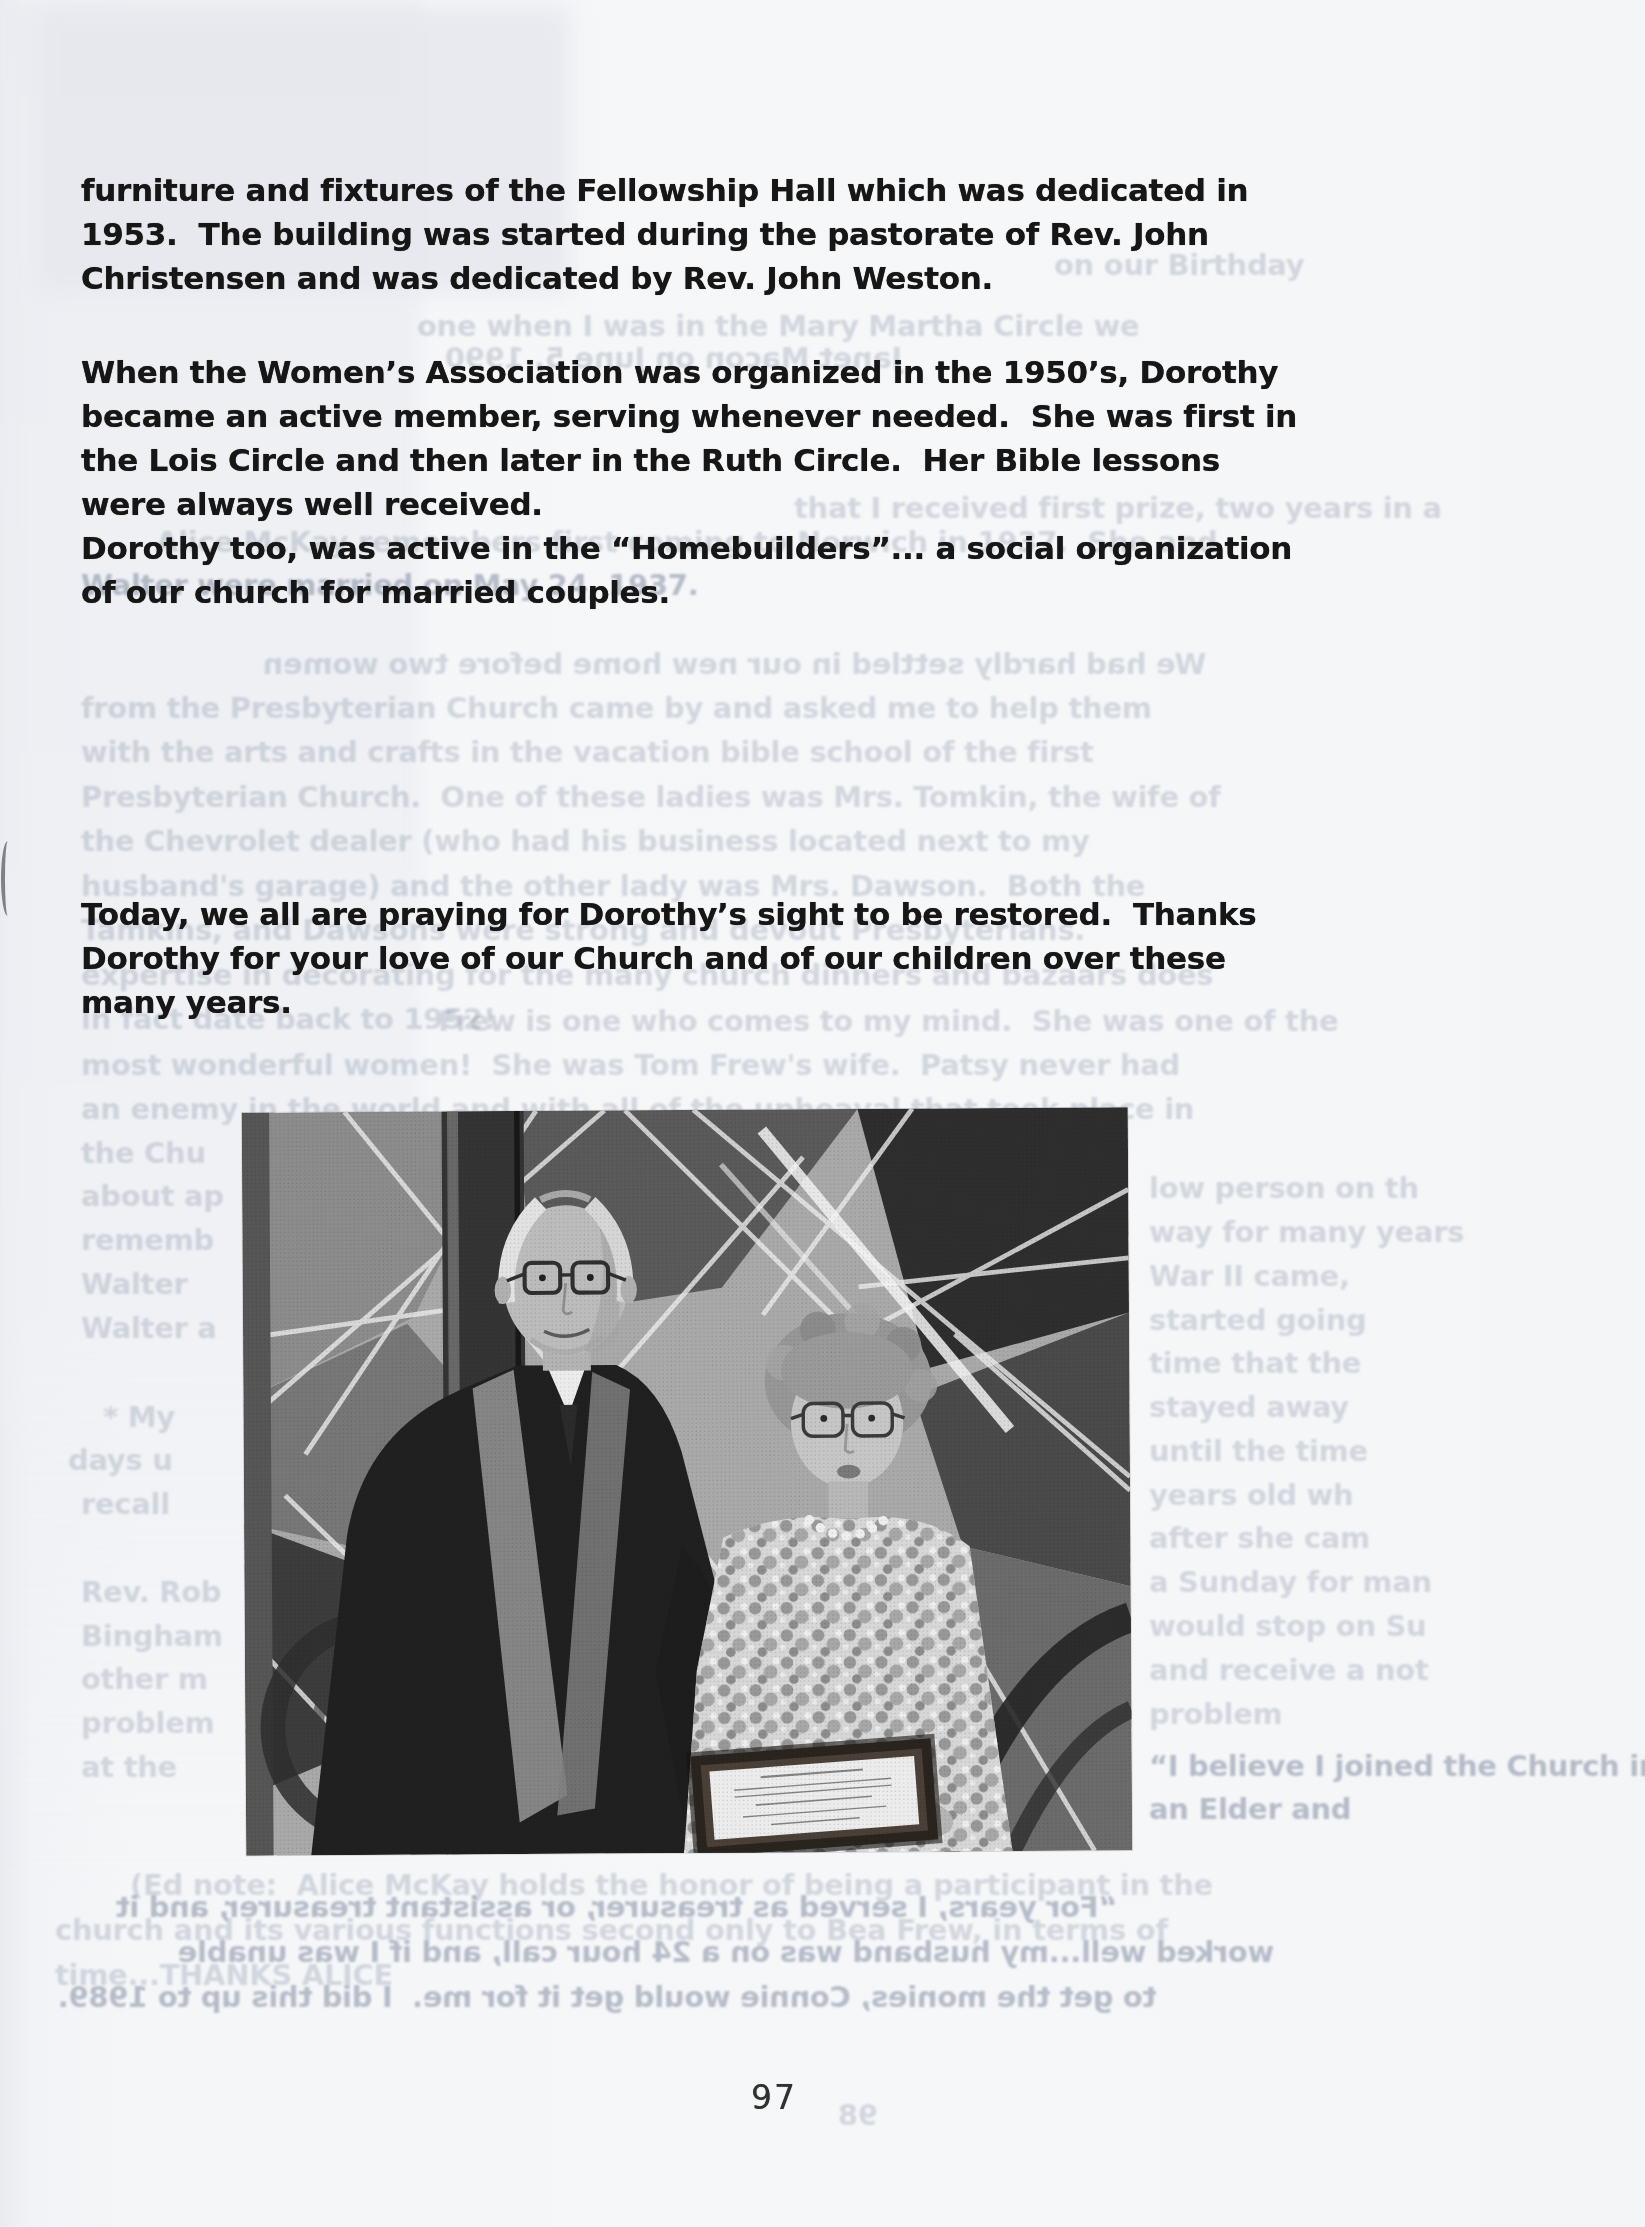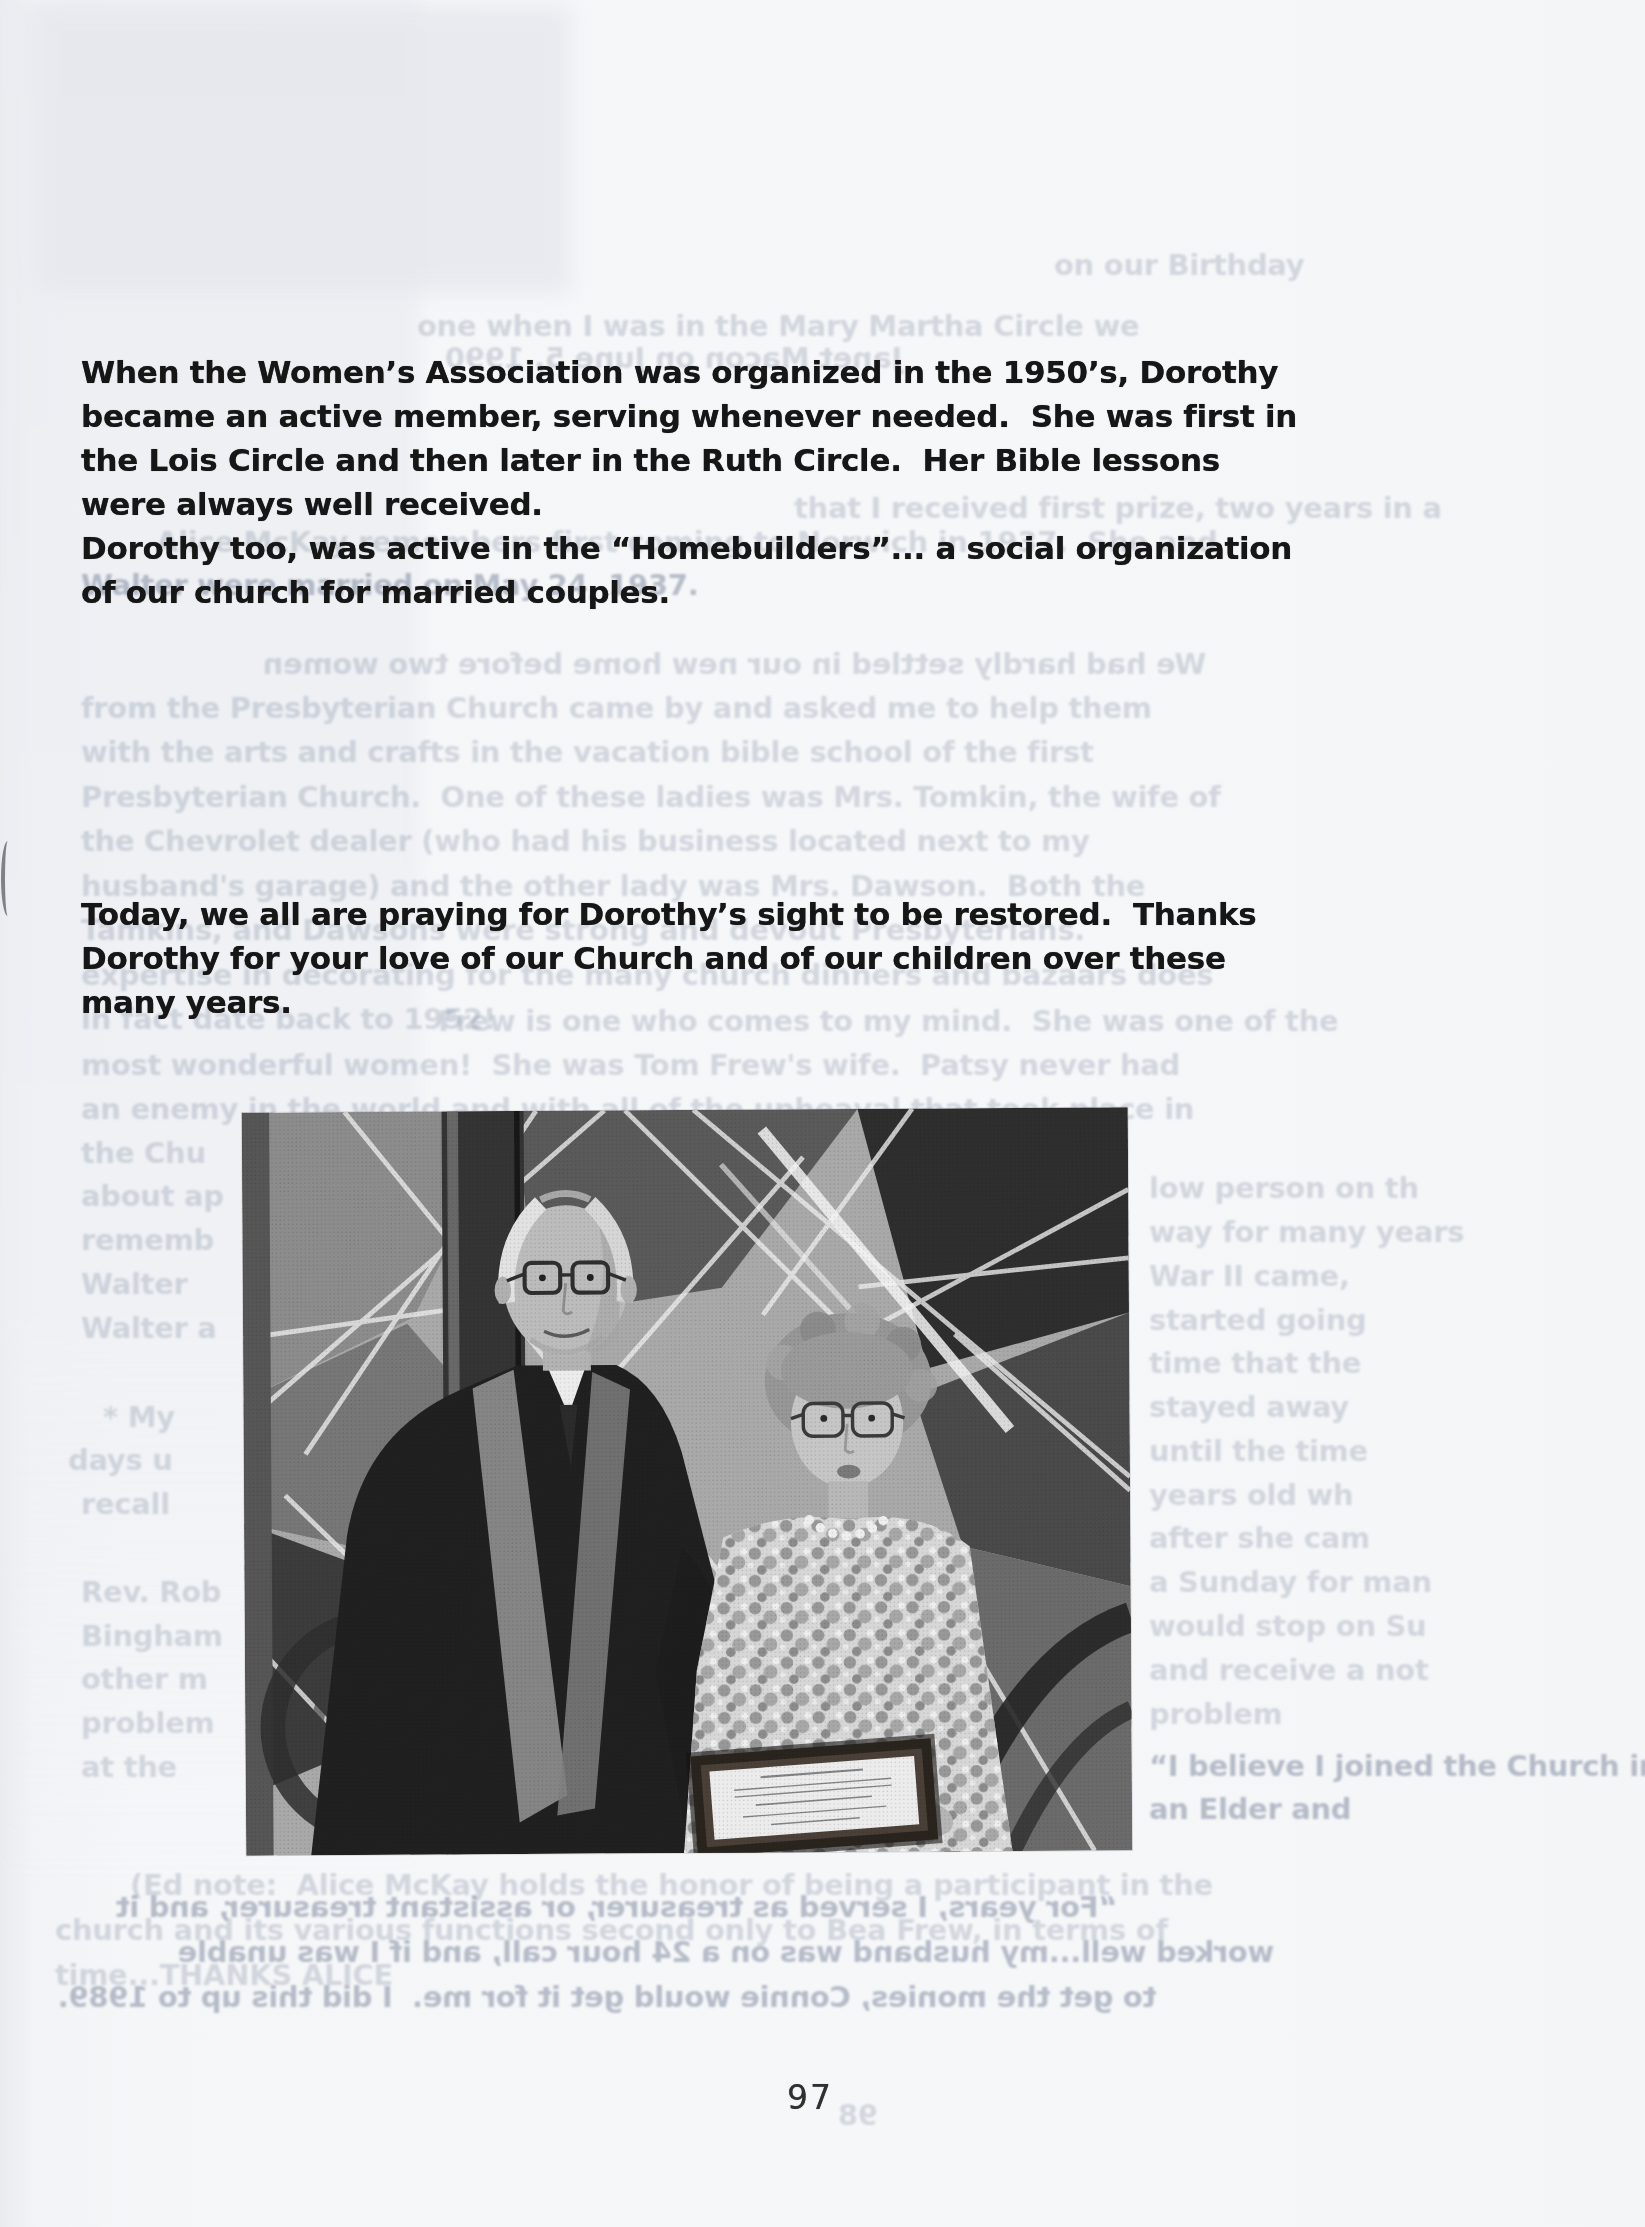--- a/index.html
+++ b/index.html
@@ -21,21 +21,21 @@
 
   
   .para{
     position:absolute;left:81px;color:#161616;font-weight:bold;
     font-size:31px;line-height:44px;letter-spacing:-0.3px;white-space:pre;
     text-shadow:0 0 0.7px rgba(10,10,10,.75);z-index:3;
   }
   .p1{top:168px}.p2{top:350px}.p3{top:668px}.p4{top:892px}
 
   .pageno{position:absolute;left:751px;top:2078px;font-size:33px;color:#30302f;
-    letter-spacing:2.1px;z-index:3;text-shadow:0 0 0.7px rgba(30,30,30,.6);margin-left:36px;}
+    letter-spacing:2.1px;z-index:3;text-shadow:0 0 0.7px rgba(30,30,30,.6);}
 
   
   #ghost-layer{position:absolute;inset:0;z-index:1;}
   .ghost{
     position:absolute;font-weight:bold;font-size:29px;line-height:34px;white-space:pre;
     color:rgba(116,128,152,.27);letter-spacing:-0.3px;filter:blur(1px);
   }
   .ghost.dark{color:rgba(105,117,142,.45);}
   .ghost.m{transform:scaleX(-1);}
 
@@ -105,20 +105,23 @@
       <div class="ghost dark" style="left: 1149px; top: 1792px;">an Elder and</div>
       <div class="ghost" style="left: 130px; top: 1868px;">(Ed note:  Alice McKay holds the honor of being a participant in the</div>
       <div class="ghost m dark" style="left: 116px; top: 1890px;">“For years, I served as treasurer, or assistant treasurer, and it</div>
       <div class="ghost" style="left: 55px; top: 1913px;">church and its various functions second only to Bea Frew, in terms of</div>
       <div class="ghost m dark" style="left: 178px; top: 1935px;">worked well...my husband was on a 24 hour call, and if I was unable</div>
       <div class="ghost" style="left: 55px; top: 1958px;">time...THANKS ALICE</div>
       <div class="ghost m dark" style="left: 58px; top: 1980px;">to get the monies, Connie would get it for me.  I did this up to 1989.</div>
       <div class="ghost m" style="left: 838px; top: 2098px;">98</div>
     </div>
 
+  <div class="para p1">furniture and fixtures of the Fellowship Hall which was dedicated in
+1953.  The building was started during the pastorate of Rev. John
+Christensen and was dedicated by Rev. John Weston.</div>
   <div class="para p2">When the Women’s Association was organized in the 1950’s, Dorothy
 became an active member, serving whenever needed.  She was first in
 the Lois Circle and then later in the Ruth Circle.  Her Bible lessons
 were always well received.
 Dorothy too, was active in the “Homebuilders”... a social organization
 of our church for married couples.</div>
   <div class="para p4">Today, we all are praying for Dorothy’s sight to be restored.  Thanks
 Dorothy for your love of our Church and of our children over these
 many years.</div>
 

